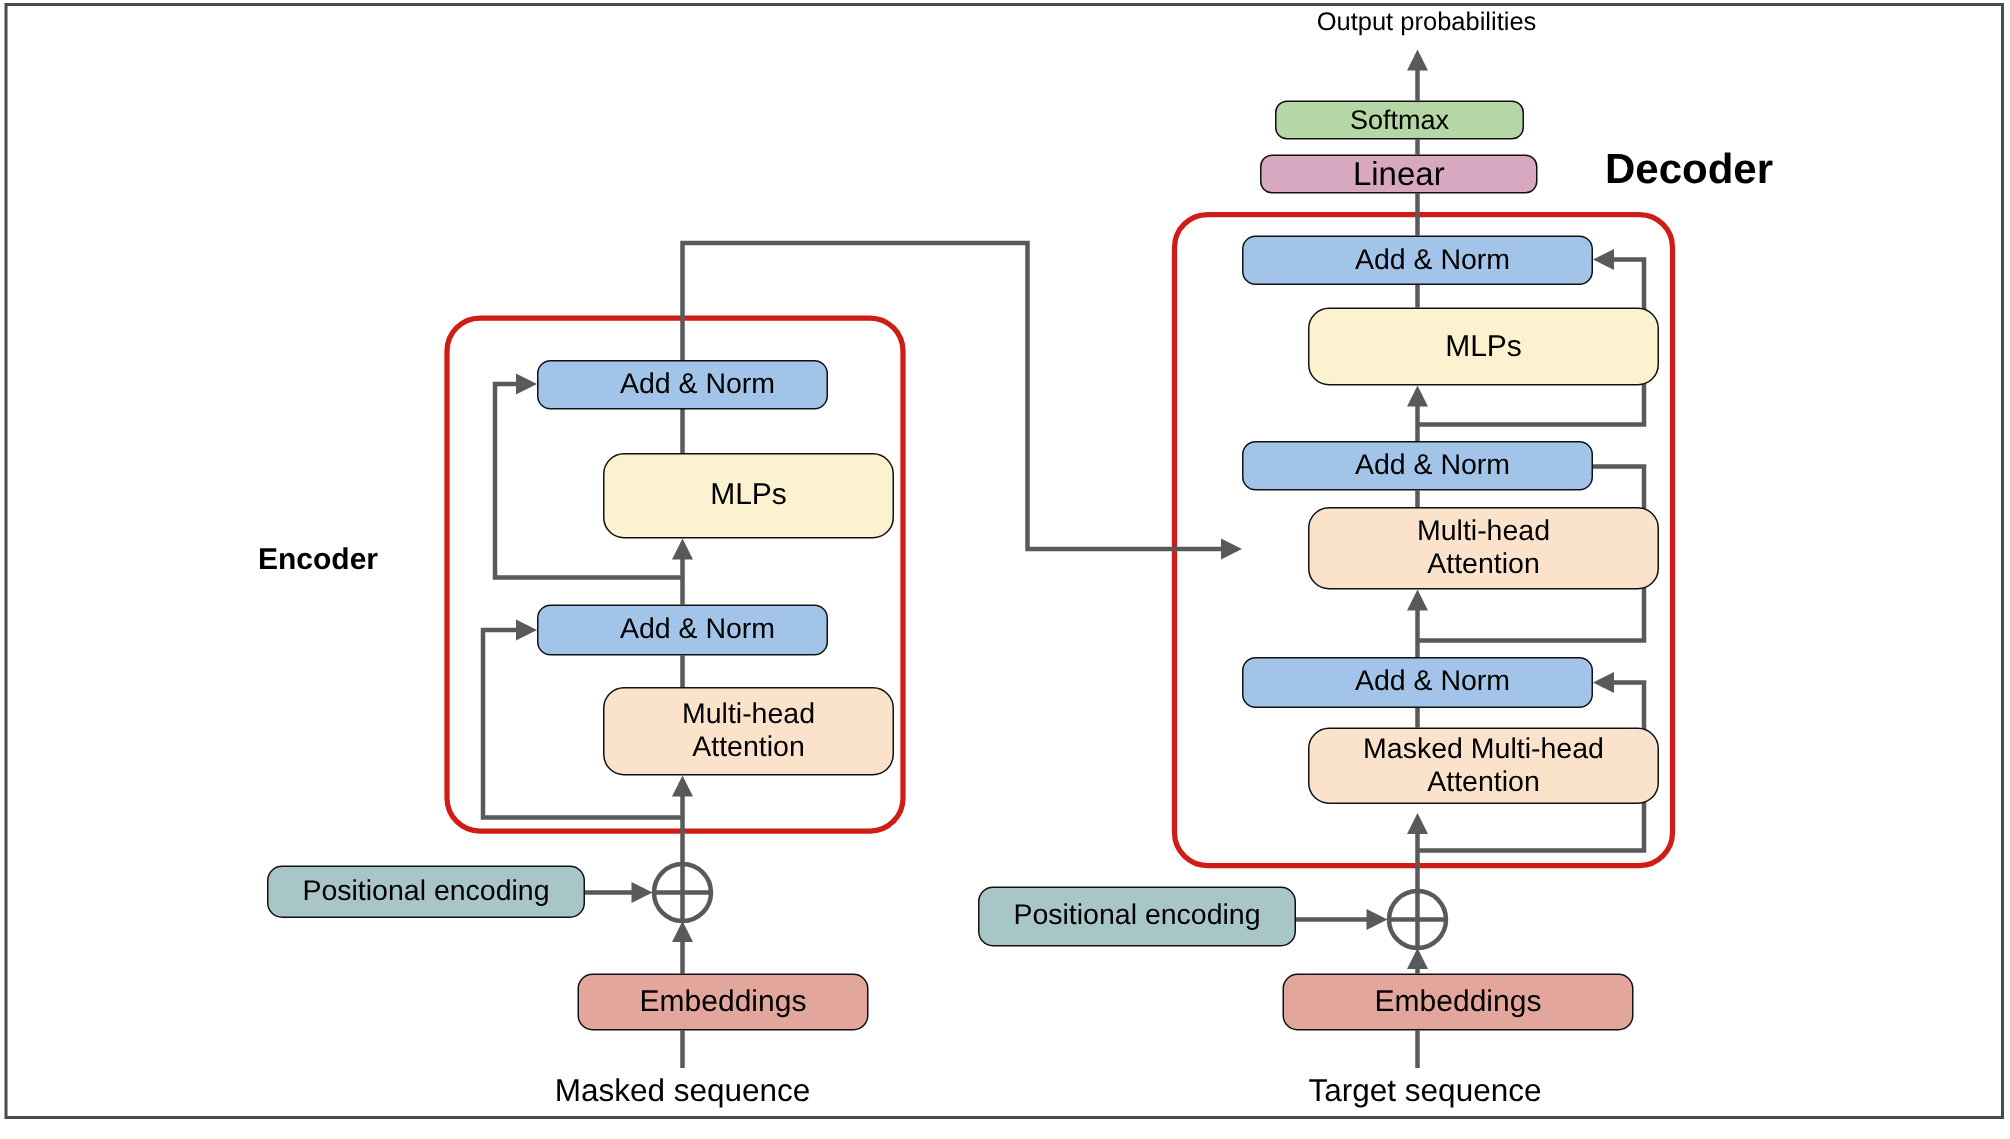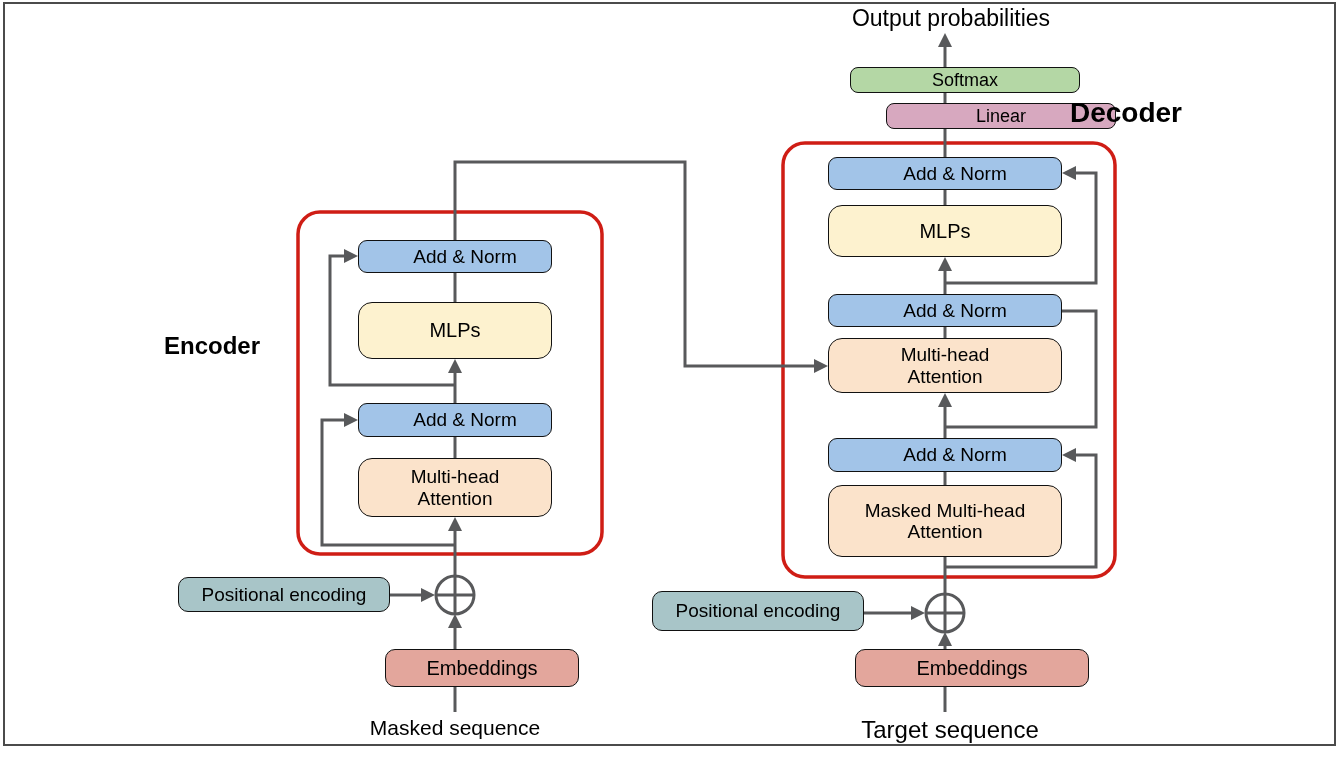--- a/index.html
+++ b/index.html
@@ -21,21 +21,21 @@
   .frame{fill:none;stroke:var(--frame);stroke-width:2;}
   .node{
     position:absolute; box-sizing:border-box; border:1.7px solid var(--ink);
     display:flex; align-items:center; justify-content:center; text-align:center;
     line-height:1.12; white-space:pre-line; color:#000;
   }
   .c-blue{background:var(--blue);}   .c-yellow{background:var(--yellow);}
   .c-peach{background:var(--peach);} .c-green{background:var(--green);}
   .c-mauve{background:var(--mauve);} .c-teal{background:var(--teal);}
   .c-salmon{background:var(--salmon);margin-left:27px;}
-  .r8{border-radius:8px;} .r9{border-radius:9px;padding-left:20px;} .r10{border-radius:10px;} .r14{border-radius:14px;}
+  .r8{border-radius:8px;} .r9{border-radius:9px;padding-left:20px;} .r10{border-radius:10px;} .r14{border-radius:14px;margin-left:44px;}
   .lbl{position:absolute; transform:translateX(-50%); white-space:nowrap; text-align:center;}
   .lbl-bold{font-weight:bold;}
 </style>
 </head>
 <body>
 
 <div class="stage">
 
   <svg width="1340" height="759" viewBox="0 0 1340 759">
 
@@ -108,32 +108,32 @@
   </svg>
 
   <div class="node c-blue r9" style="left:358px;top:240px;width:194px;height:33px;font-size:19px">Add &amp; Norm</div>
   <div class="node c-yellow r14" style="left:358px;top:302px;width:194px;height:57px;font-size:20px">MLPs</div>
   <div class="node c-blue r9" style="left:358px;top:403px;width:194px;height:34px;font-size:19px">Add &amp; Norm</div>
   <div class="node c-peach r14" style="left:358px;top:458px;width:194px;height:59px;font-size:19px">Multi-head
 Attention</div>
   <div class="node c-teal r10" style="left:178px;top:577px;width:212px;height:35px;font-size:19px">Positional encoding</div>
   <div class="node c-salmon r10" style="left:358px;top:649px;width:194px;height:38px;font-size:20px">Embeddings</div>
 
-  <div class="node c-green r8" style="left:850px;top:67px;width:230px;height:26px;font-size:18px">Softmax</div>
-  <div class="node c-mauve r8" style="left:886px;top:103px;width:230px;height:26px;font-size:18px">Linear</div>
+  <div class="node c-green r8" style="left:850px;top:67px;width:166px;height:26px;font-size:18px">Softmax</div>
+  <div class="node c-mauve r8" style="left:840px;top:103px;width:185px;height:26px;font-size:22px">Linear</div>
   <div class="node c-blue r9" style="left:828px;top:157px;width:234px;height:33px;font-size:19px">Add &amp; Norm</div>
   <div class="node c-yellow r14" style="left:828px;top:205px;width:234px;height:52px;font-size:20px">MLPs</div>
   <div class="node c-blue r9" style="left:828px;top:294px;width:234px;height:33px;font-size:19px">Add &amp; Norm</div>
   <div class="node c-peach r14" style="left:828px;top:338px;width:234px;height:55px;font-size:19px">Multi-head
 Attention</div>
   <div class="node c-blue r9" style="left:828px;top:438px;width:234px;height:34px;font-size:19px">Add &amp; Norm</div>
-  <div class="node c-peach r14" style="left:828px;top:485px;width:234px;height:72px;font-size:19px">Masked Multi-head
+  <div class="node c-peach r14" style="left:828px;top:485px;width:234px;height:51px;font-size:19px">Masked Multi-head
 Attention</div>
   <div class="node c-teal r10" style="left:652px;top:591px;width:212px;height:40px;font-size:19px">Positional encoding</div>
   <div class="node c-salmon r10" style="left:828px;top:649px;width:234px;height:38px;font-size:20px">Embeddings</div>
 
-  <div class="lbl" style="left:951px;top:5px;font-size:23px">Output probabilities</div>
-  <div class="lbl lbl-bold" style="left:212px;top:332px;font-size:24px">Encoder</div>
+  <div class="lbl" style="left:951px;top:5px;font-size:17px">Output probabilities</div>
+  <div class="lbl lbl-bold" style="left:212px;top:362px;font-size:20px">Encoder</div>
   <div class="lbl lbl-bold" style="left:1126px;top:97px;font-size:28px">Decoder</div>
   <div class="lbl" style="left:455px;top:716px;font-size:21px">Masked sequence</div>
-  <div class="lbl" style="left:950px;top:716px;font-size:24px">Target sequence</div>
+  <div class="lbl" style="left:950px;top:716px;font-size:21px">Target sequence</div>
 
 </div>
 
 </body></html>

